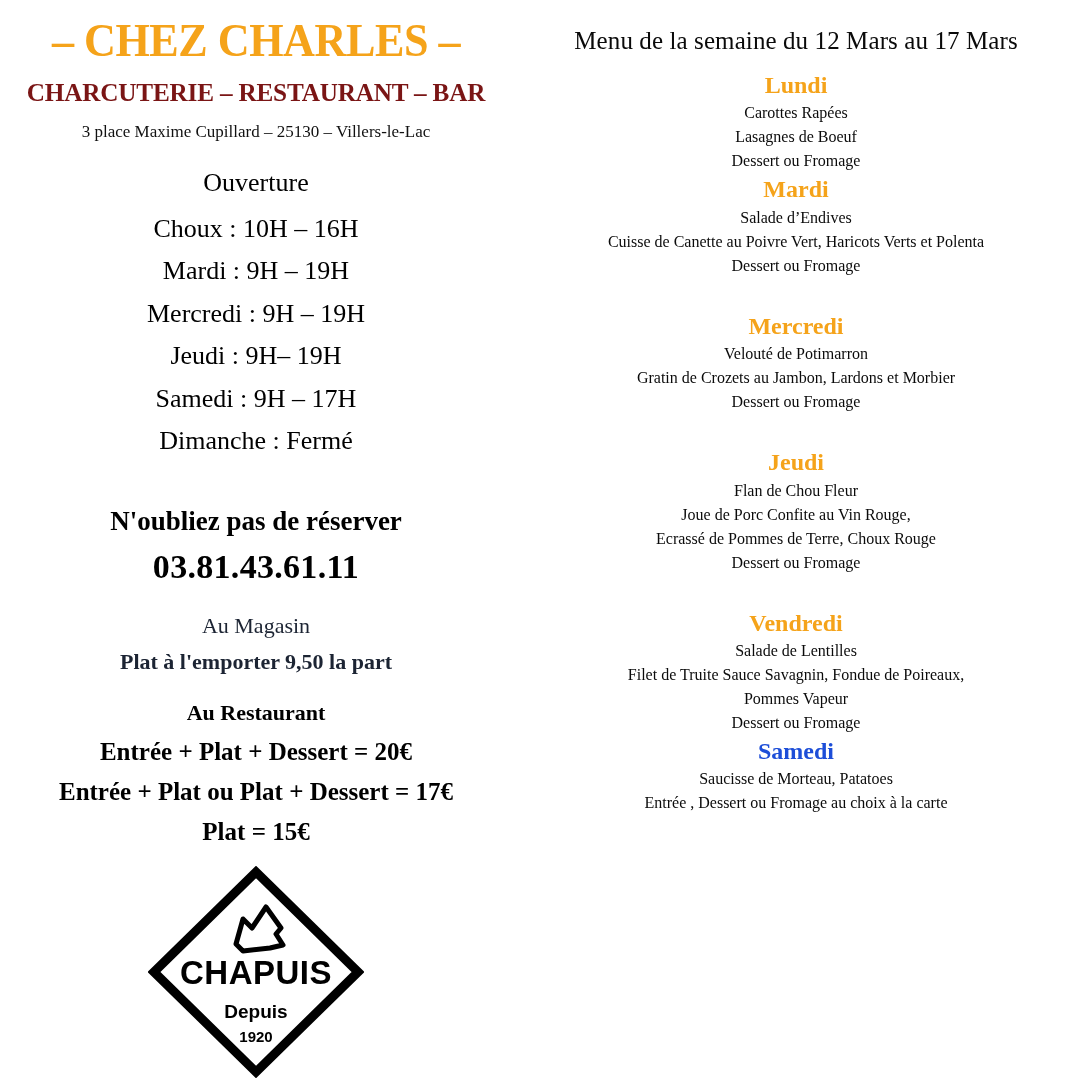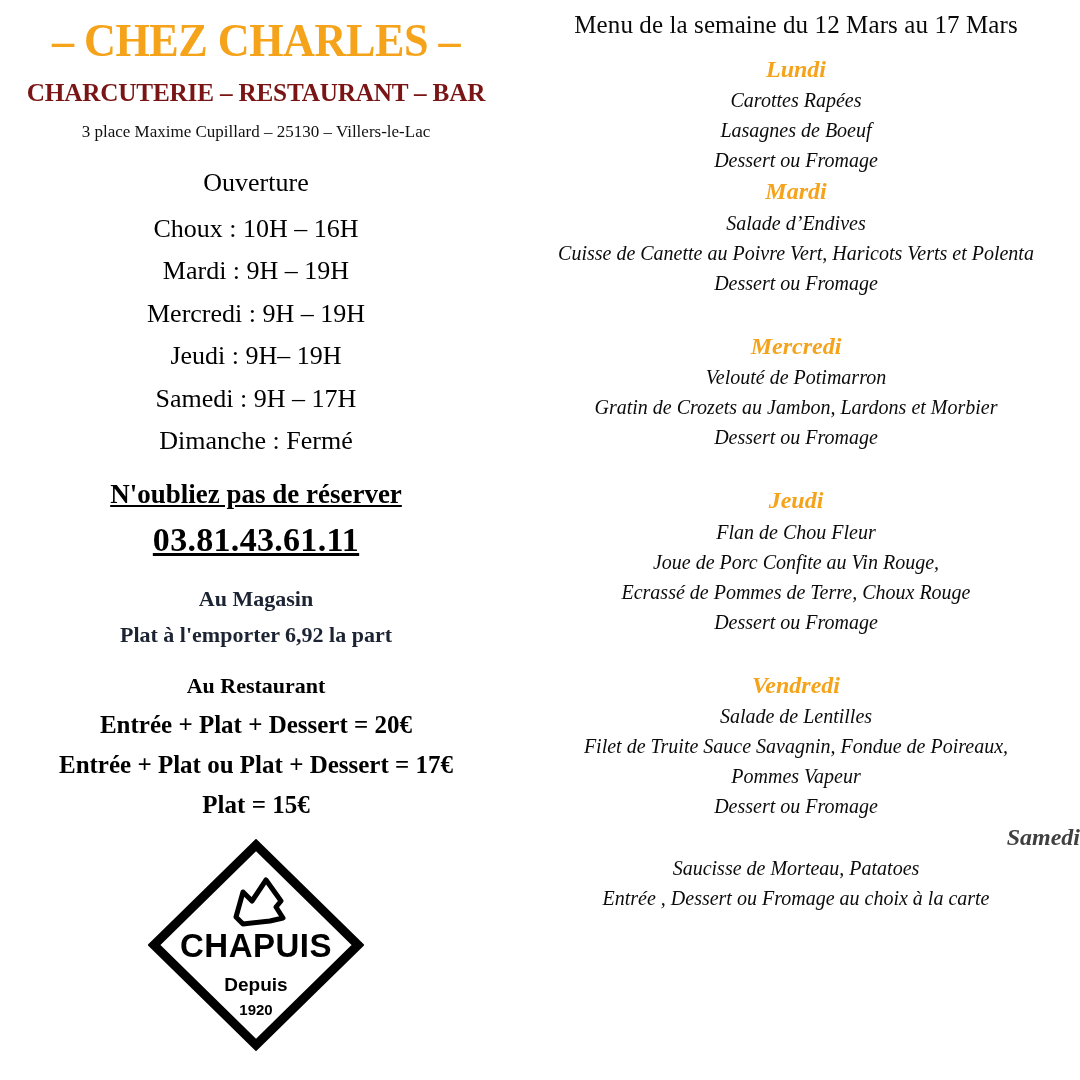--- a/index.html
+++ b/index.html
@@ -74,22 +74,21 @@
     margin: 0 0 12px 0;
   }
   .hours-line {
     font-size: 26px;
     line-height: 1.63;
     margin: 0;
     white-space: nowrap;
   }
 
   .reserve-block {
-    margin-top: 19px;
-    text-decoration: underline;
+    margin-top: 46px;
   }
   .reserve-head {
     font-size: 27px;
     font-weight: 700;
     line-height: 1.0;
     margin: 0;
   }
   .reserve-phone {
     font-size: 34px;
     font-weight: 700;
@@ -97,21 +96,21 @@
     margin: 15px 0 0 0;
     letter-spacing: 0.3px;
   }
 
   .shop-block {
     margin-top: 31px;
     color: #1c2433;
   }
   .shop-head {
     font-size: 22px;
-    font-weight: 700;
+    font-weight: 400;
     line-height: 1.0;
     margin: 4px;
   }
   .shop-line {
     font-size: 22px;
     font-weight: 700;
     line-height: 1.0;
     margin: 14px 0 0 0;
   }
 
@@ -141,42 +140,42 @@
   .logo-svg {
     display: block;
   }
 
   
   .right-col {
     width: 568px;
     flex: 0 0 568px;
     position: relative;
     text-align: center;
-    padding-top: 12px;
+    padding-top: 28px;
     box-sizing: border-box;
   }
 
   .menu-header {
     font-size: 25px;
     line-height: 1.0;
     margin: 0 0 16px 0;
     color: #0a0a0a;
     white-space: nowrap;
     letter-spacing: 0.1px;
   }
 
-  .day-block { margin: 0; font-style: italic; }
+  .day-block { margin: 0; }
   .day-name {
     font-size: 24px;
     font-weight: 700;
     line-height: 1.35;
     margin: 0;
   }
   .dish {
-    font-size: 20px;
+    font-size: 16px;
     line-height: 1.5;
     margin: 0;
     color: #0b0b0b;
     white-space: nowrap;
   }
   .gap-sm { height: 32px; }
 </style>
 </head>
 <body style="background: rgb(255, 255, 255);">
 
@@ -200,21 +199,21 @@
       <div class="hours-line">Dimanche : Fermé</div>
     </div>
 
     <div class="reserve-block">
       <div class="reserve-head">N'oubliez pas de réserver</div>
       <div class="reserve-phone">03.81.43.61.11</div>
     </div>
 
     <div class="shop-block">
       <div class="shop-head" style="color: rgb(28, 36, 51);">Au Magasin</div>
-      <div class="shop-line" style="color: rgb(28, 36, 51);">Plat à l'emporter  6,92 la part</div>
+      <div class="shop-line" style="color: rgb(28, 36, 51);">Plat à l'emporter  9,50 la part</div>
     </div>
 
     <div class="resto-block">
       <div class="resto-head">Au Restaurant</div>
       <div class="resto-line">Entrée + Plat + Dessert = 20€</div>
       <div class="resto-line">Entrée + Plat ou Plat + Dessert = 17€</div>
       <div class="resto-line">Plat = 15€</div>
     </div>
 
     <div class="logo-wrap">
@@ -272,20 +271,20 @@
 
     <div class="day-block">
       <div class="day-name" style="color: rgb(245, 163, 26);">Vendredi</div>
       <div class="dish">Salade de Lentilles</div>
       <div class="dish">Filet de Truite Sauce Savagnin, Fondue de Poireaux,</div>
       <div class="dish">Pommes Vapeur</div>
       <div class="dish">Dessert ou Fromage</div>
     </div>
 
     <div class="day-block">
-      <div class="day-name" style="color: #404040; text-align: right;">Samedi</div>
+      <div class="day-name" style="color: #1d4ed8;">Samedi</div>
       <div class="dish">Saucisse de Morteau, Patatoes</div>
       <div class="dish">Entrée , Dessert ou Fromage au choix à la carte</div>
     </div>
 
   </div>
 
 </div>
 
 </body></html>

